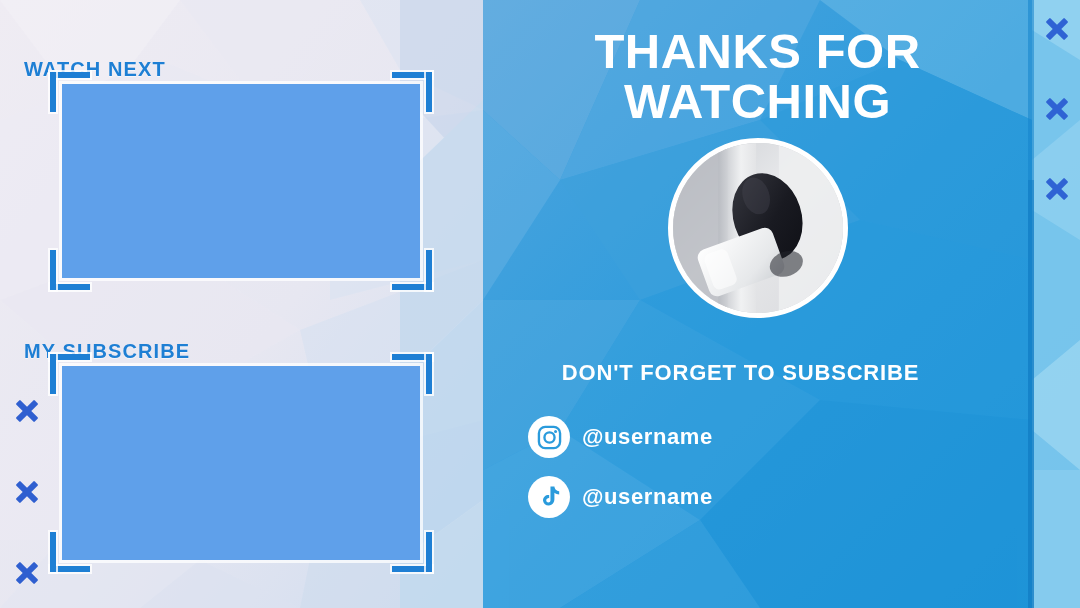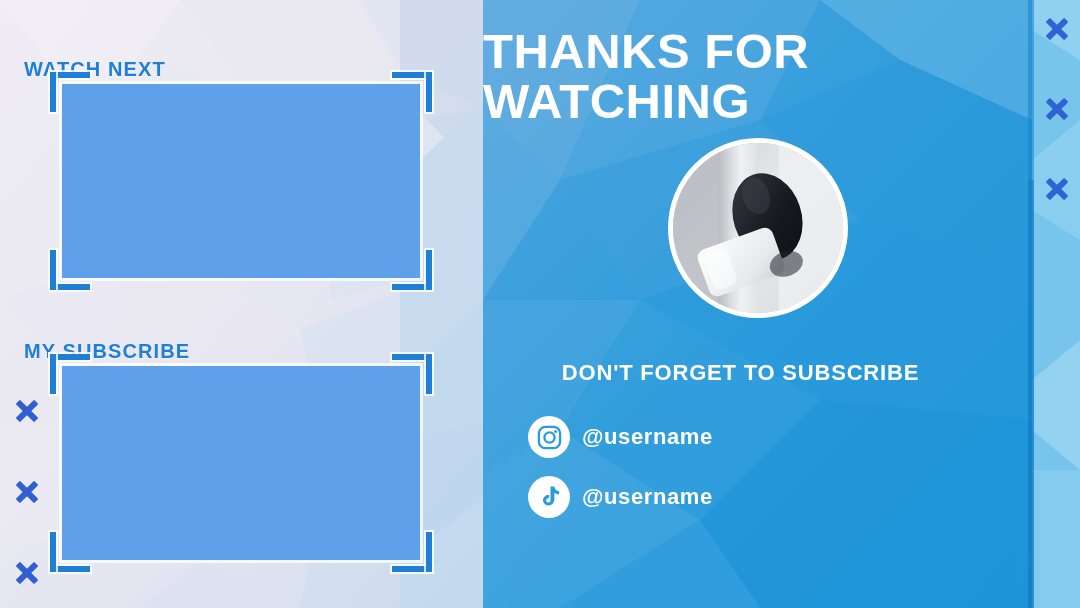--- a/index.html
+++ b/index.html
@@ -57,20 +57,21 @@
   .bracket.bl i.h{bottom:0;left:0;}
   .bracket.bl i.v{bottom:0;left:0;}
   .bracket.br i.h{bottom:0;right:0;}
   .bracket.br i.v{bottom:0;right:0;}
 
   
   .headline{
     position:absolute;
     left:483px;width:549px;
     top:26px;
+    text-align:center;
     color:#ffffff;
     font-family:"Liberation Sans",sans-serif;
     font-weight:bold;
     font-size:49px;
     line-height:50px;
     letter-spacing:.5px;
     text-transform:uppercase;
   }
   .headline .l2{display:block;}
 

